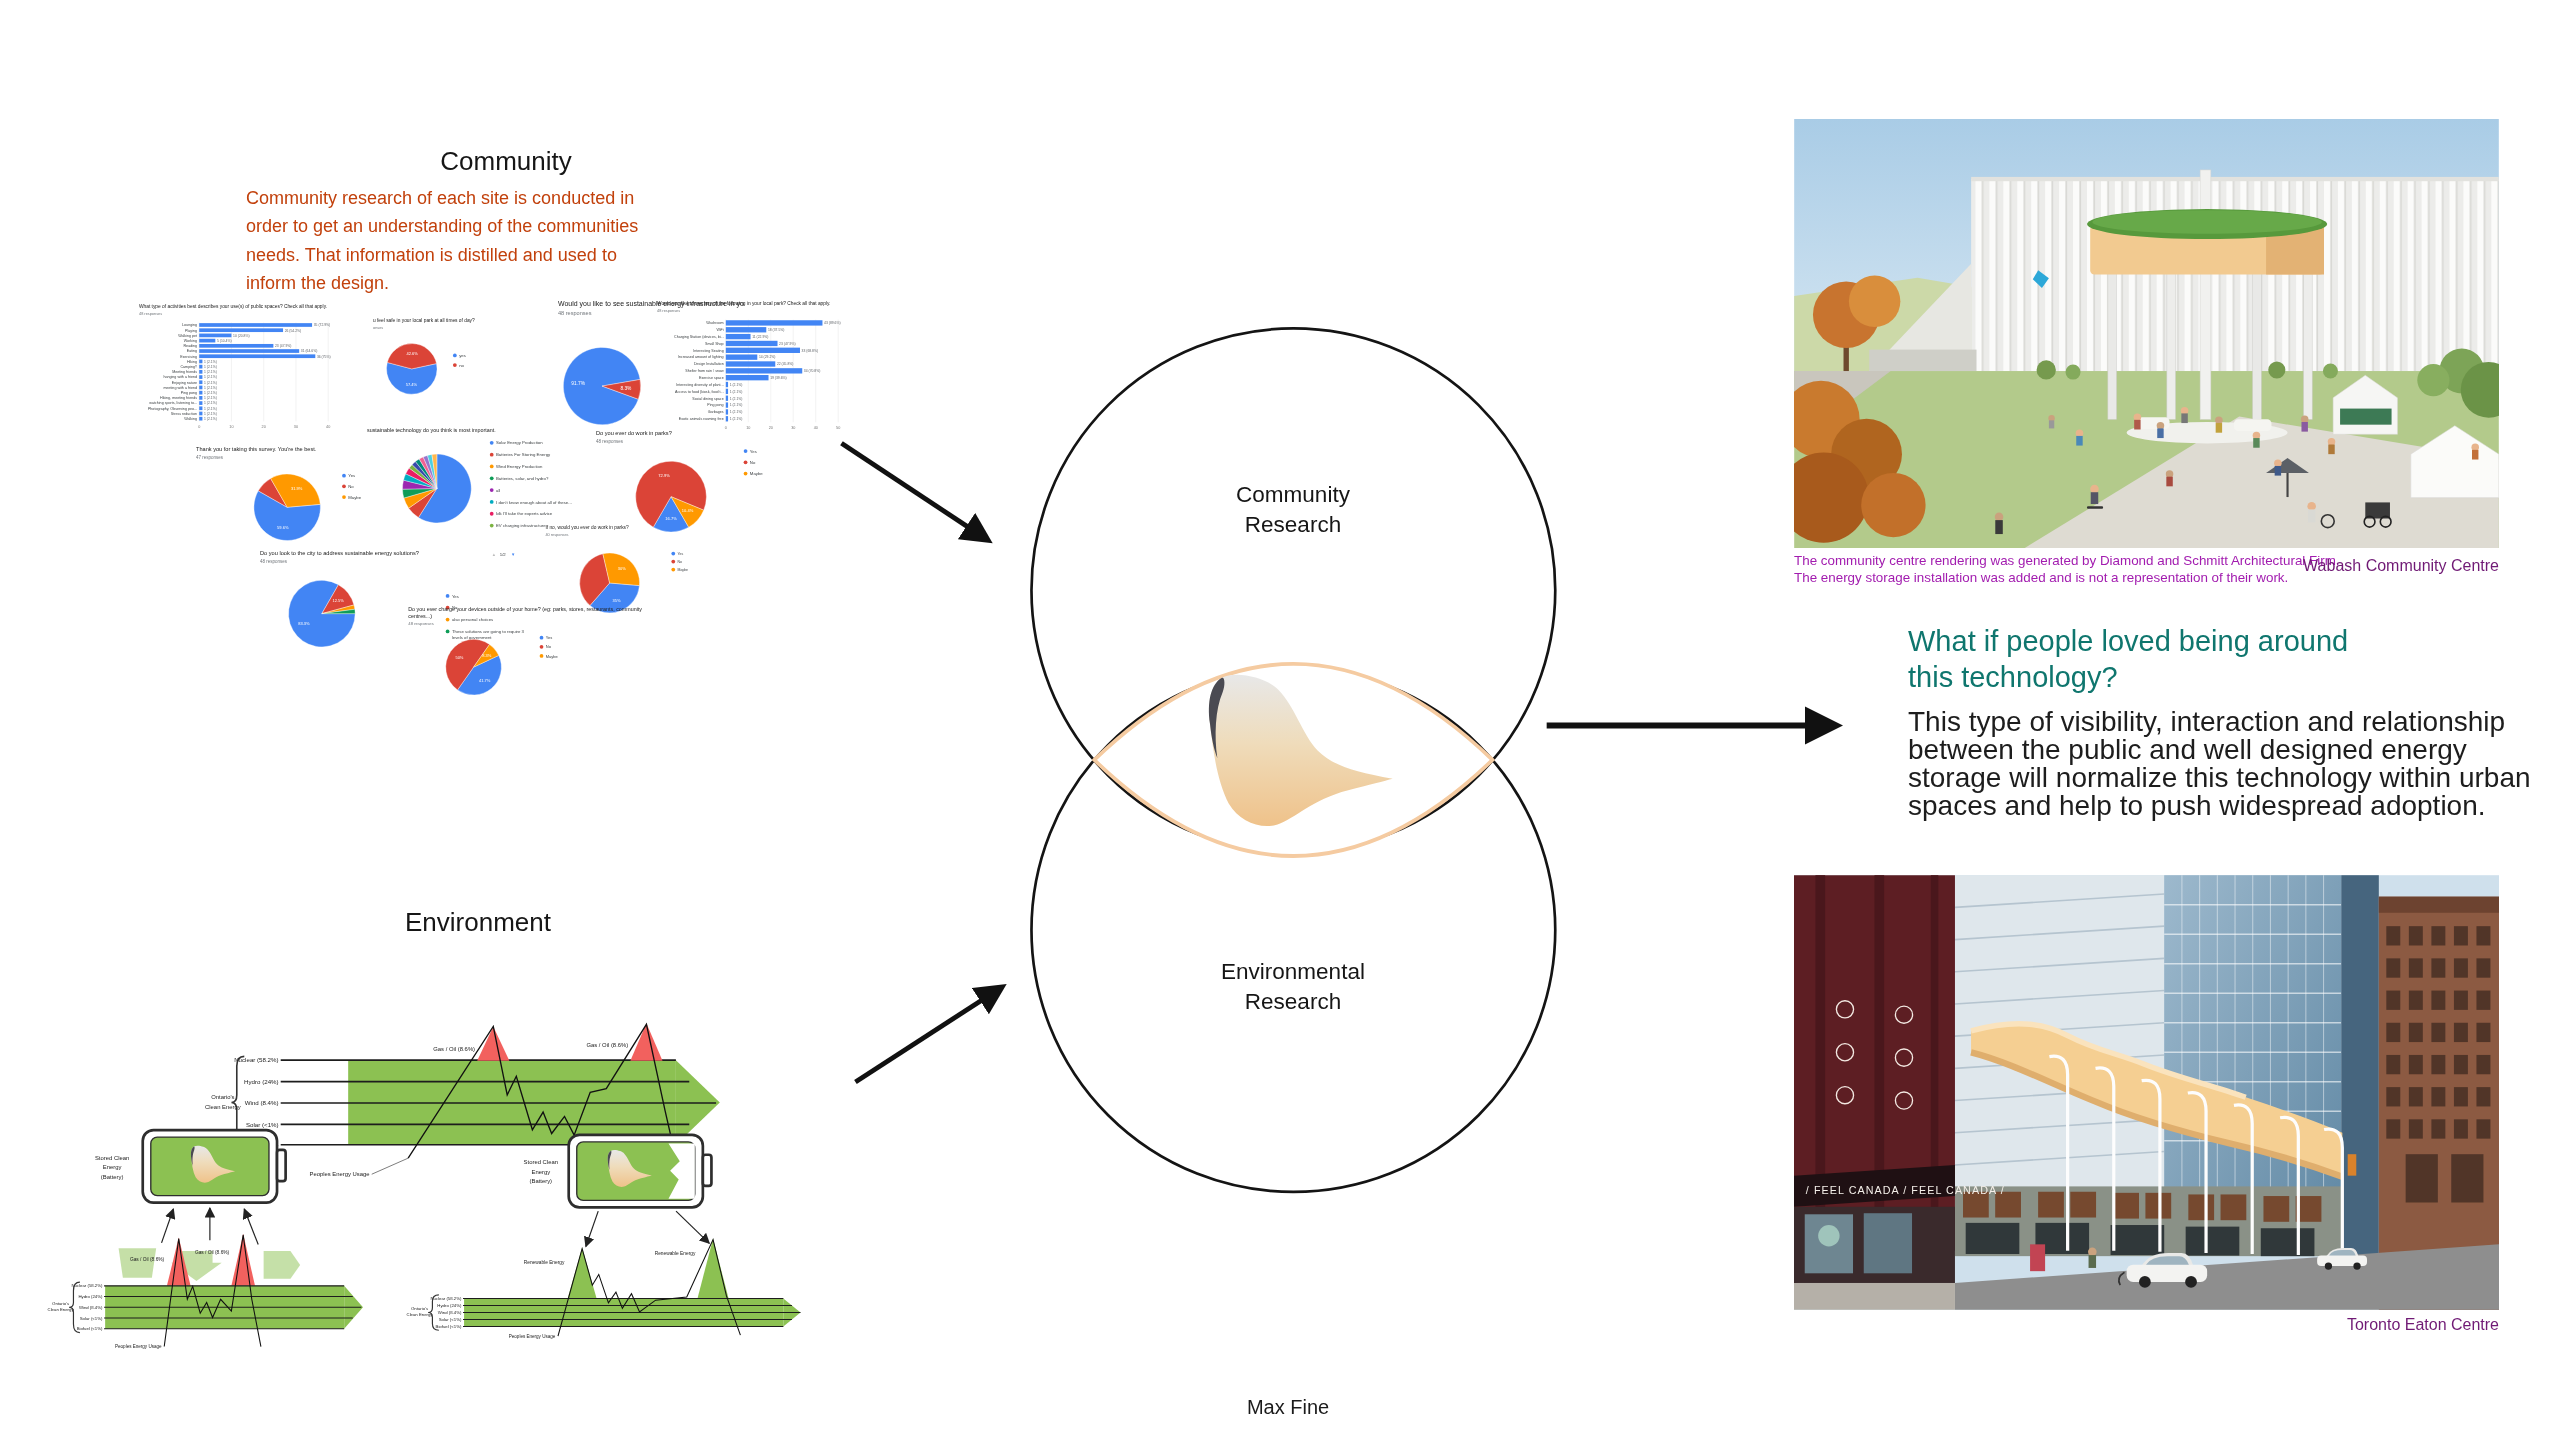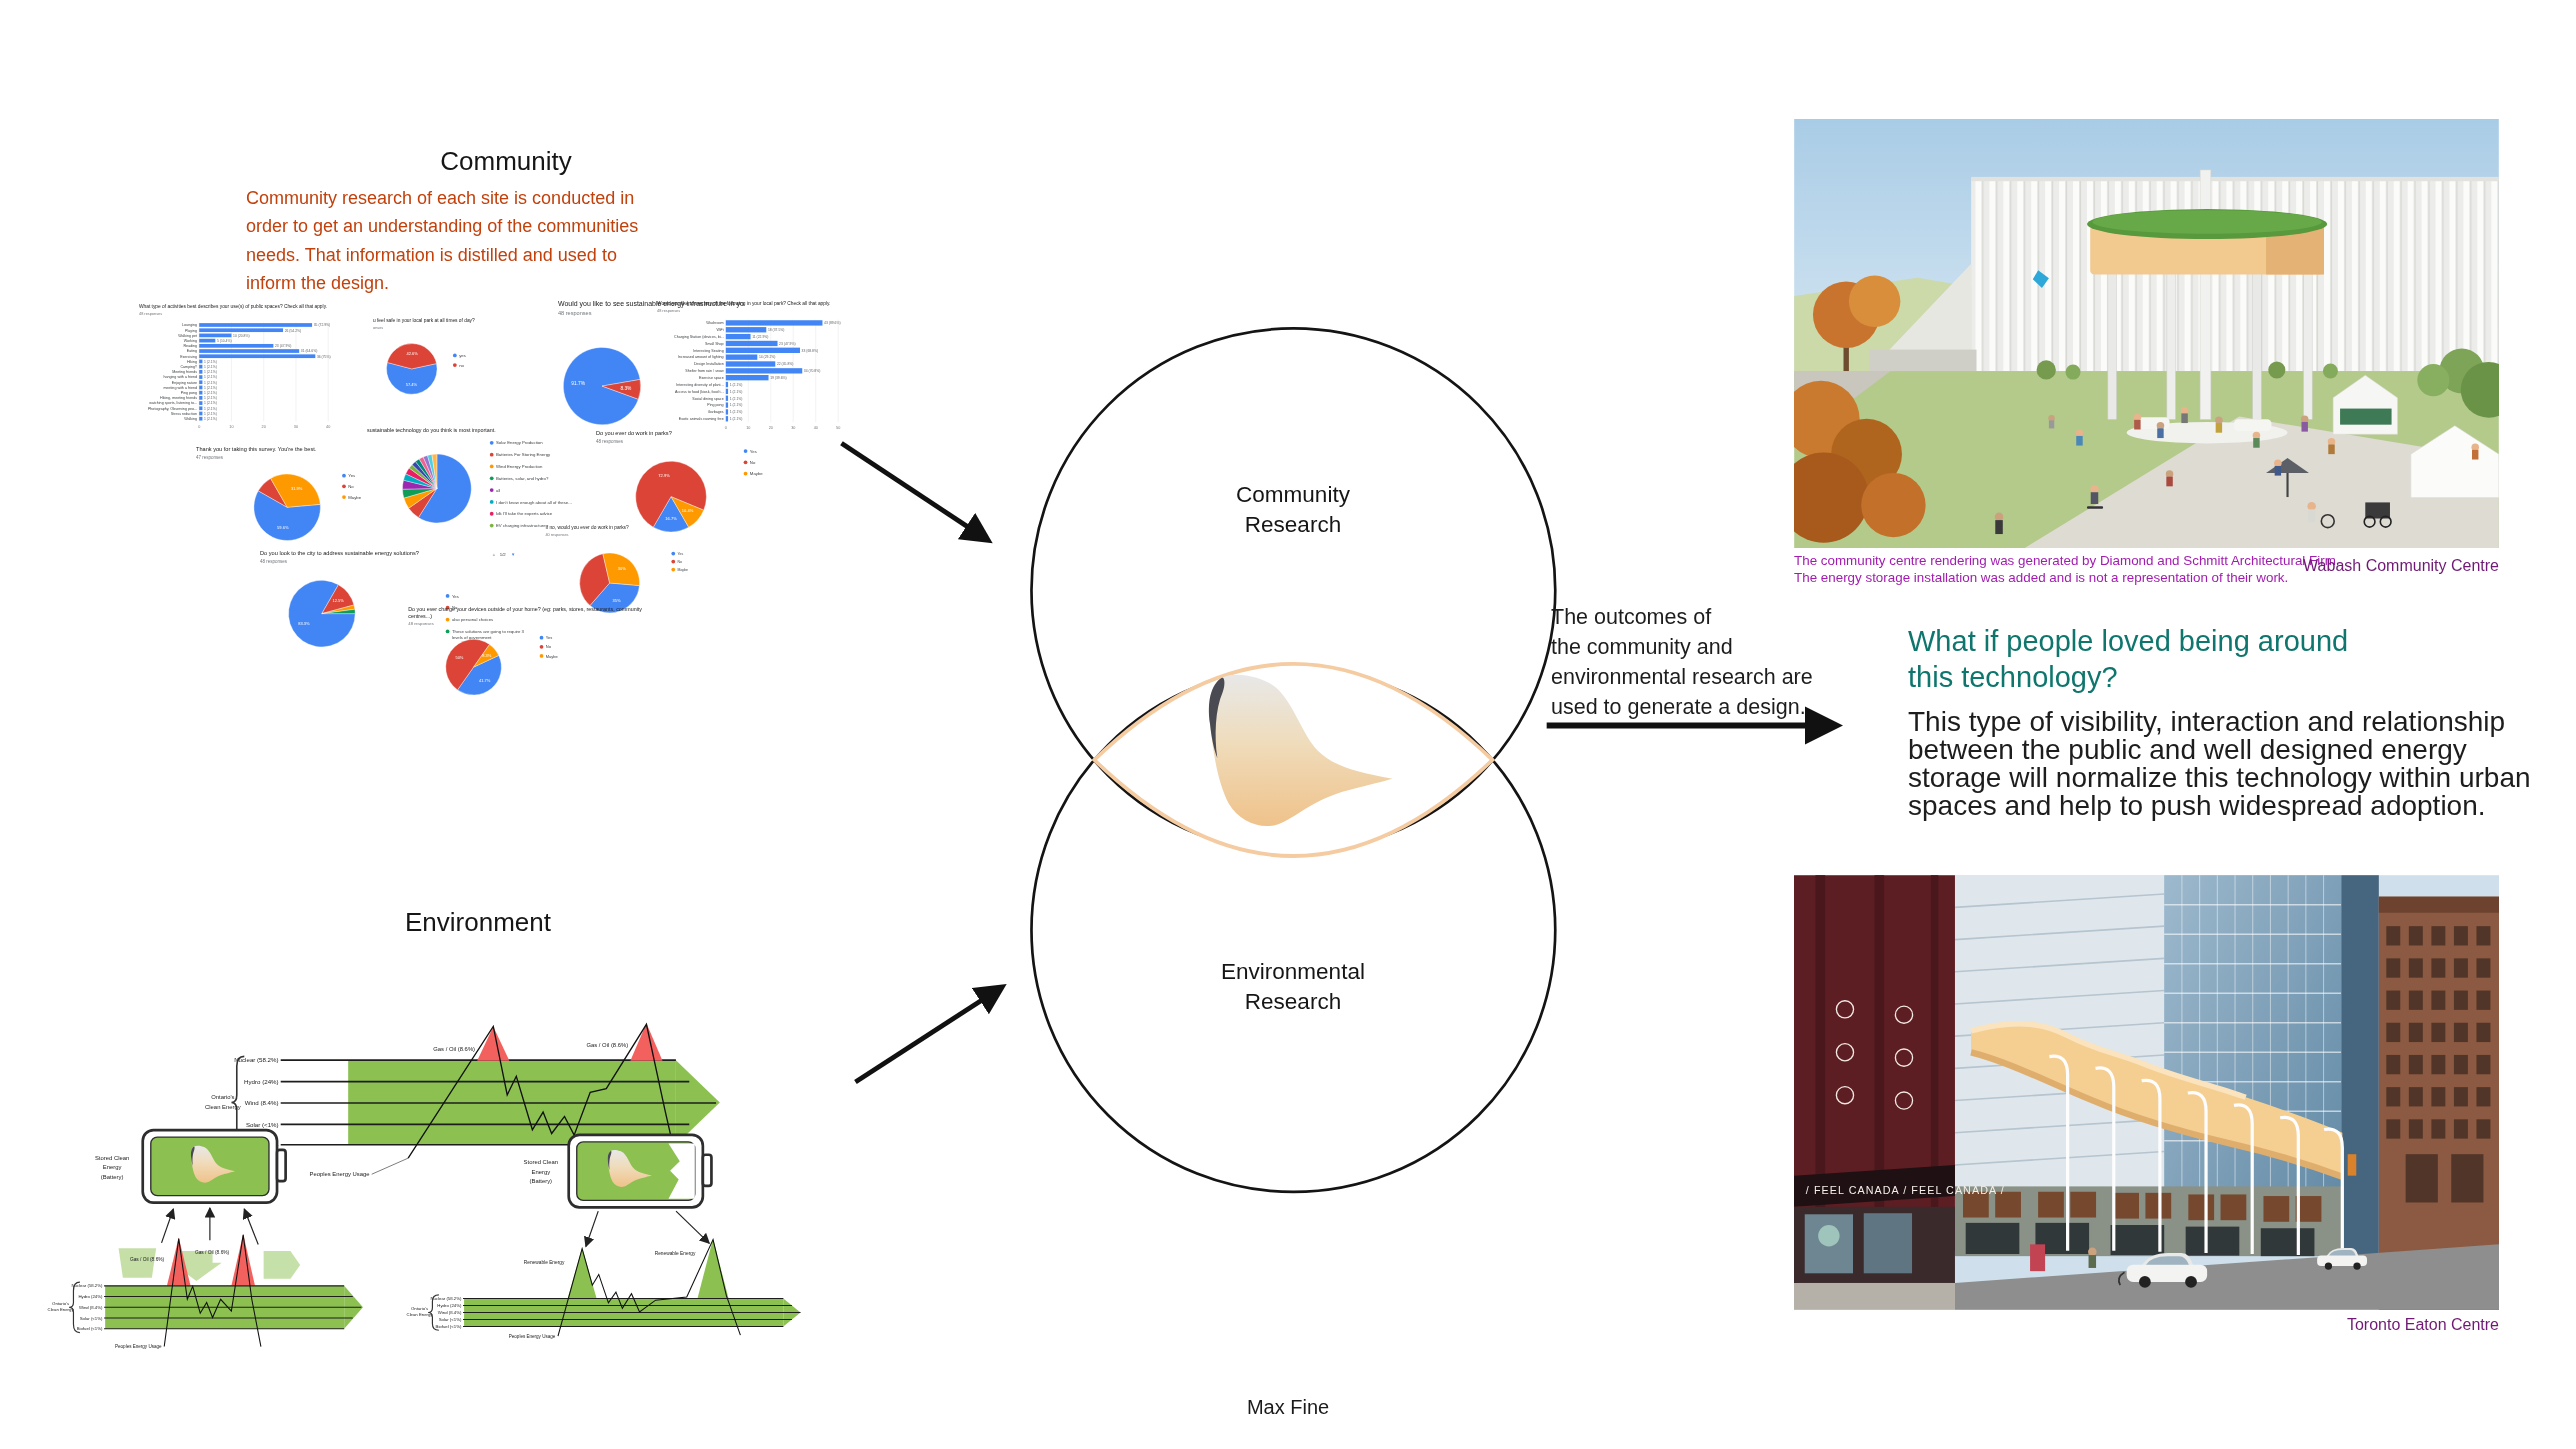--- a/index.html
+++ b/index.html
@@ -350,21 +350,20 @@
     <circle cx="2410" cy="1733" r="488" fill="none" stroke="#141414" stroke-width="5"></circle>
     <path d="M2039,1416 Q2410,1058 2781,1416 Q2410,1774 2039,1416 Z" fill="#ffffff" stroke="#F5CBA1" stroke-width="7"></path>
     <use href="#birdsym" x="2200" y="1248" width="400" height="300"></use>
     <line x1="1568" y1="826" x2="1840" y2="1006" stroke="#111" stroke-width="9" marker-end="url(#ahBig)"></line>
     <line x1="1594" y1="2016" x2="1866" y2="1840" stroke="#111" stroke-width="9" marker-end="url(#ahBig)"></line>
     <line x1="2882" y1="1352" x2="3420" y2="1352" stroke="#111" stroke-width="11" marker-end="url(#ahBig)"></line>
   </svg>
 
   <div class="abs cx venn-label" style="left:1293px;top:480px">Community<br>Research</div>
   <div class="abs cx venn-label" style="left:1293px;top:957px">Environmental<br>Research</div>
-  <div class="abs outcome" style="left:1551px;top:602px">The outcomes of<br>the community and<br>environmental research are<br>used to generate a design.</div>
 
   <svg class="abs" style="left:204px;top:1020px" width="585" height="166" viewBox="0 0 1090 310">
     <polygon points="268,75 880,75 880,233 268,233" fill="#8CC152"></polygon>
     <polygon points="880,75 962,154 880,233" fill="#8CC152"></polygon>
     <line x1="142" y1="75" x2="880" y2="75" stroke="#1d1d1d" stroke-width="3"></line>
     <line x1="142" y1="115" x2="905" y2="115" stroke="#1d1d1d" stroke-width="3"></line>
     <line x1="142" y1="155" x2="955" y2="155" stroke="#1d1d1d" stroke-width="3"></line>
     <line x1="142" y1="195" x2="905" y2="195" stroke="#1d1d1d" stroke-width="3"></line>
     <line x1="142" y1="233" x2="880" y2="233" stroke="#1d1d1d" stroke-width="3"></line>
     <polygon points="509,76 539,12 569,76" fill="#F2615E"></polygon>

